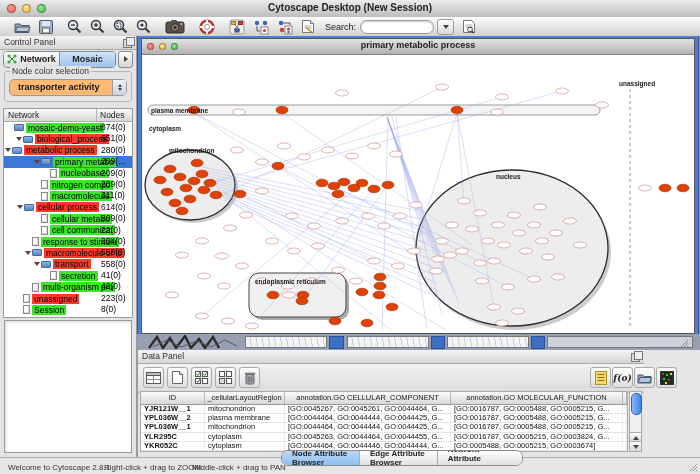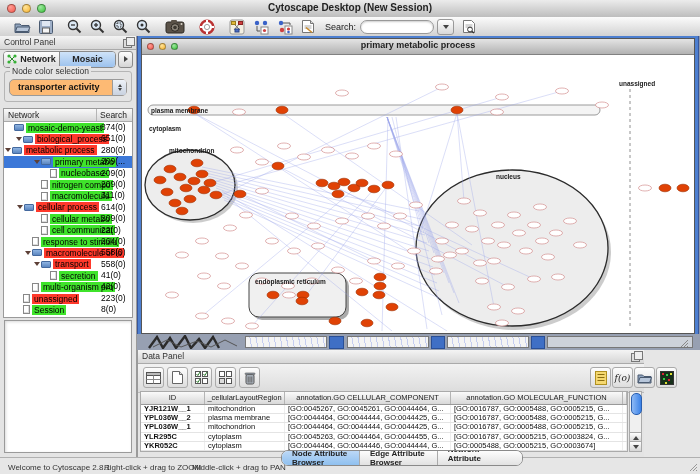--- a/index.html
+++ b/index.html
@@ -74,21 +74,21 @@
   .net-titlebar .title{position:absolute;left:0;right:0;top:1px;text-align:center;font-size:9px;font-weight:bold;color:#222;}
   .net-canvas{position:absolute;left:0;top:16px;width:550px;height:276px;background:#fff;}
   
   .bg-strip{position:absolute;left:0;top:298px;width:563px;height:16px;background:#97a0b2;}
   .frag{position:absolute;top:2px;height:12px;box-sizing:border-box;border:1px solid #777;background:#f4f4f4;
     background-image:repeating-linear-gradient(80deg,rgba(255,255,255,0) 0 5px,#c5cdf0 5px 6px);}
   .blue-chunk{position:absolute;top:2px;height:13px;background:#3f6fc5;border:1px solid #2a4f96;box-sizing:border-box;}
   
   .data-panel{position:absolute;left:137px;top:350px;width:507px;height:107px;background:#e4e4e4;border-left:1px solid #9a9a9a;box-sizing:border-box;z-index:2;}
   .dp-toolbar{position:relative;height:28px;border-bottom:1px solid #bbb;background:linear-gradient(#f2f2f2,#dcdcdc);}
-  .dp-btn{position:absolute;top:3px;width:21px;height:21px;border:1px solid #aaa;border-radius:3px;background:linear-gradient(#fdfdfd,#ddd);display:flex;align-items:center;justify-content:center;padding:0;}
+  .dp-btn{position:absolute;top:3px;width:21px;height:21px;border:1px solid #aaa;border-radius:3px;background:linear-gradient(#fdfdfd,#ddd);display:flex;align-items:center;justify-content:center;padding:0;font-weight:bold;}
   .fx{font-family:"DejaVu Serif",serif;font-style:italic;font-size:9px;color:#222;}
   .dp-table{position:absolute;left:2px;right:16px;top:41px;height:61px;background:#fff;border:1px solid #aaa;box-sizing:border-box;overflow:hidden;}
   .dp-thead{display:grid;grid-template-columns:64px 80px 166px 172px 1fr;height:12px;background:linear-gradient(#fafafa,#d8d8d8);border-bottom:1px solid #999;}
   .dp-th{font-size:7.5px;color:#222;text-align:center;line-height:12px;border-right:1px solid #b5b5b5;overflow:hidden;white-space:nowrap;}
   .dp-tr{display:grid;grid-template-columns:64px 80px 166px 172px 1fr;height:8.2px;border-bottom:1px solid #e4e4e4;}
   .dp-td{font-size:7.5px;line-height:8.2px;color:#111;padding-left:3px;border-right:1px solid #eee;overflow:hidden;white-space:nowrap;}
   .dp-td.id{font-weight:bold;}
   .dp-scroll{position:absolute;right:2px;top:41px;width:13px;height:61px;background:#f0f0f0;border:1px solid #aaa;box-sizing:border-box;}
   .dp-thumb{position:absolute;left:1px;top:1px;width:9px;height:20px;border-radius:5px;background:linear-gradient(90deg,#8db9f5,#3b82e8);border:1px solid #2a5fb0;}
   .dp-sbtn{position:absolute;left:0;width:11px;height:9px;background:linear-gradient(#fefefe,#d5d5d5);border-top:1px solid #aaa;display:flex;align-items:center;justify-content:center;}
@@ -283,21 +283,21 @@
     <div class="checkrow">
       <span class="checkbox">
           <span class="mark"></span>
         </span>
       <label>Select nodes</label>
     </div>
     <div class="tree">
       <div class="tree-head">
         <span class="c1">Network</span>
         <span class="vsep"></span>
-        <span class="c2">Search</span>
+        <span class="c2">Nodes</span>
       </div>
       <div id="tree-rows">
           <div class="tree-row" style="padding-left: 2px;">
             <span class="expander"></span>
             <span class="ticon folder"></span>
             <span class="tlabel green">mosaic-demo-yeast</span>
             <span class="tnodes">874(0)</span>
           </div>
           <div class="tree-row" style="padding-left: 11px;">
             <span class="expander has"></span>

